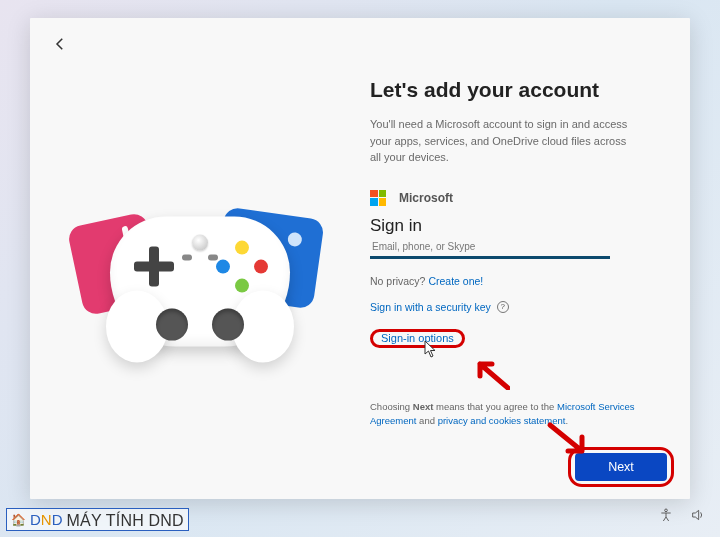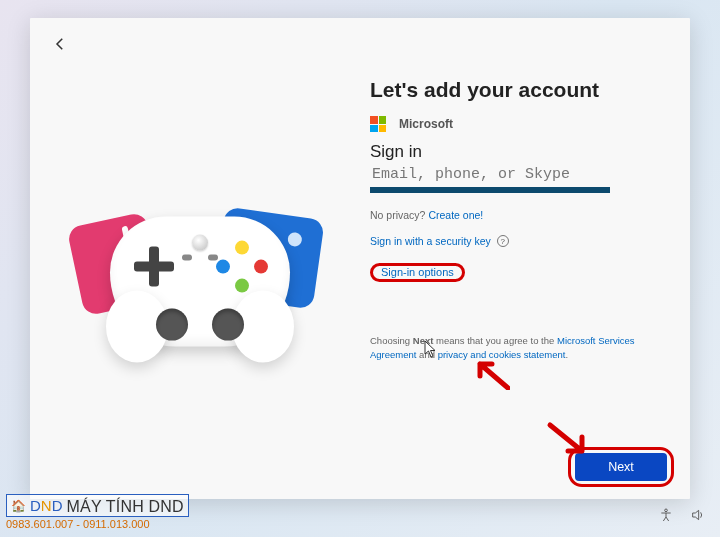--- a/index.html
+++ b/index.html
@@ -81,22 +81,22 @@
   .panel { flex:1; padding: 20px 44px 20px 0; color:#222; }
   h1 { font-size: 21px; font-weight:600; margin-bottom:14px; }
   .desc { font-size:11px; color:#6a6a6a; line-height:1.5; margin-bottom:24px; max-width:260px;}
   .ms { display:flex; align-items:center; gap:6px; margin-bottom:10px;}
   .ms-logo { width:16px; height:16px; display:grid; grid-template-columns:1fr 1fr; grid-template-rows:1fr 1fr; gap:1px;}
   .ms-logo span:nth-child(1){background:#f25022;} .ms-logo span:nth-child(2){background:#7fba00;}
   .ms-logo span:nth-child(3){background:#00a4ef;} .ms-logo span:nth-child(4){background:#ffb900;}
   .ms-text{ font-size:12px; color:#555; font-weight:600;padding-left:7px;}
   h2 { font-size:17px; font-weight:400; }
   .input {
-    width:240px; border:none; border-bottom:6px solid #0c4a6e; background:transparent;
-    font-size:15px; padding:4px 2px; outline:none; color:#333;font-family:Liberation Mono, monospace;
+    width:240px; border:none; border-bottom:3px solid #0c4a6e; background:transparent;
+    font-size:10px; padding:4px 2px; outline:none; color:#333;
   }
   .input::placeholder{ color:#777;}
   .row { font-size:10.5px; color:#666; margin-top:16px;}
   .link { color:#0067c0; cursor:pointer; }
   .sec-row { margin-top:14px; font-size:10.5px; display:flex; gap:6px;}
   .q { display:inline-flex; width:12px; height:12px; border:1px solid #777; border-radius:50%; align-items:center; justify-content:center; font-size:8px; color:#555;}
   .options { margin-top:16px; font-size:11px; }
   .highlight-oval {
     display:inline-block; border:3px solid #d40000; border-radius:14px; padding:0 8px 1px;
   }
@@ -157,20 +157,21 @@
           <div class="small-btn l"></div>
             <div class="small-btn r"></div>
           <div class="stick l"></div>
             <div class="stick r"></div>
         </div>
       </div>
     </div>
 
     <div class="panel">
       <h1>Let's add your account</h1>
+      <p class="desc">You'll need a Microsoft account to sign in and access your apps, services, and OneDrive cloud files across all your devices.</p>
 
       <div class="ms">
         <span class="ms-logo">
             <span></span>
             <span></span>
             <span></span>
             <span></span>
           </span>
         <span class="ms-text">Microsoft</span>
       </div>
@@ -239,14 +240,13 @@
       </svg>
   </span>
 </div>
 
 <div class="watermark">
   <div class="wm-logo-box">
     <span class="wm-house">🏠</span>
     <span class="wm-dnd"><span class="d1">D</span><span class="n">N</span><span class="d2">D</span></span>
     <span class="wm-text">MÁY TÍNH DND</span>
   </div>
-  <div class="wm-phones">0983.601.007 - 0911.013.000</div>
 </div>
 
 </body></html>

